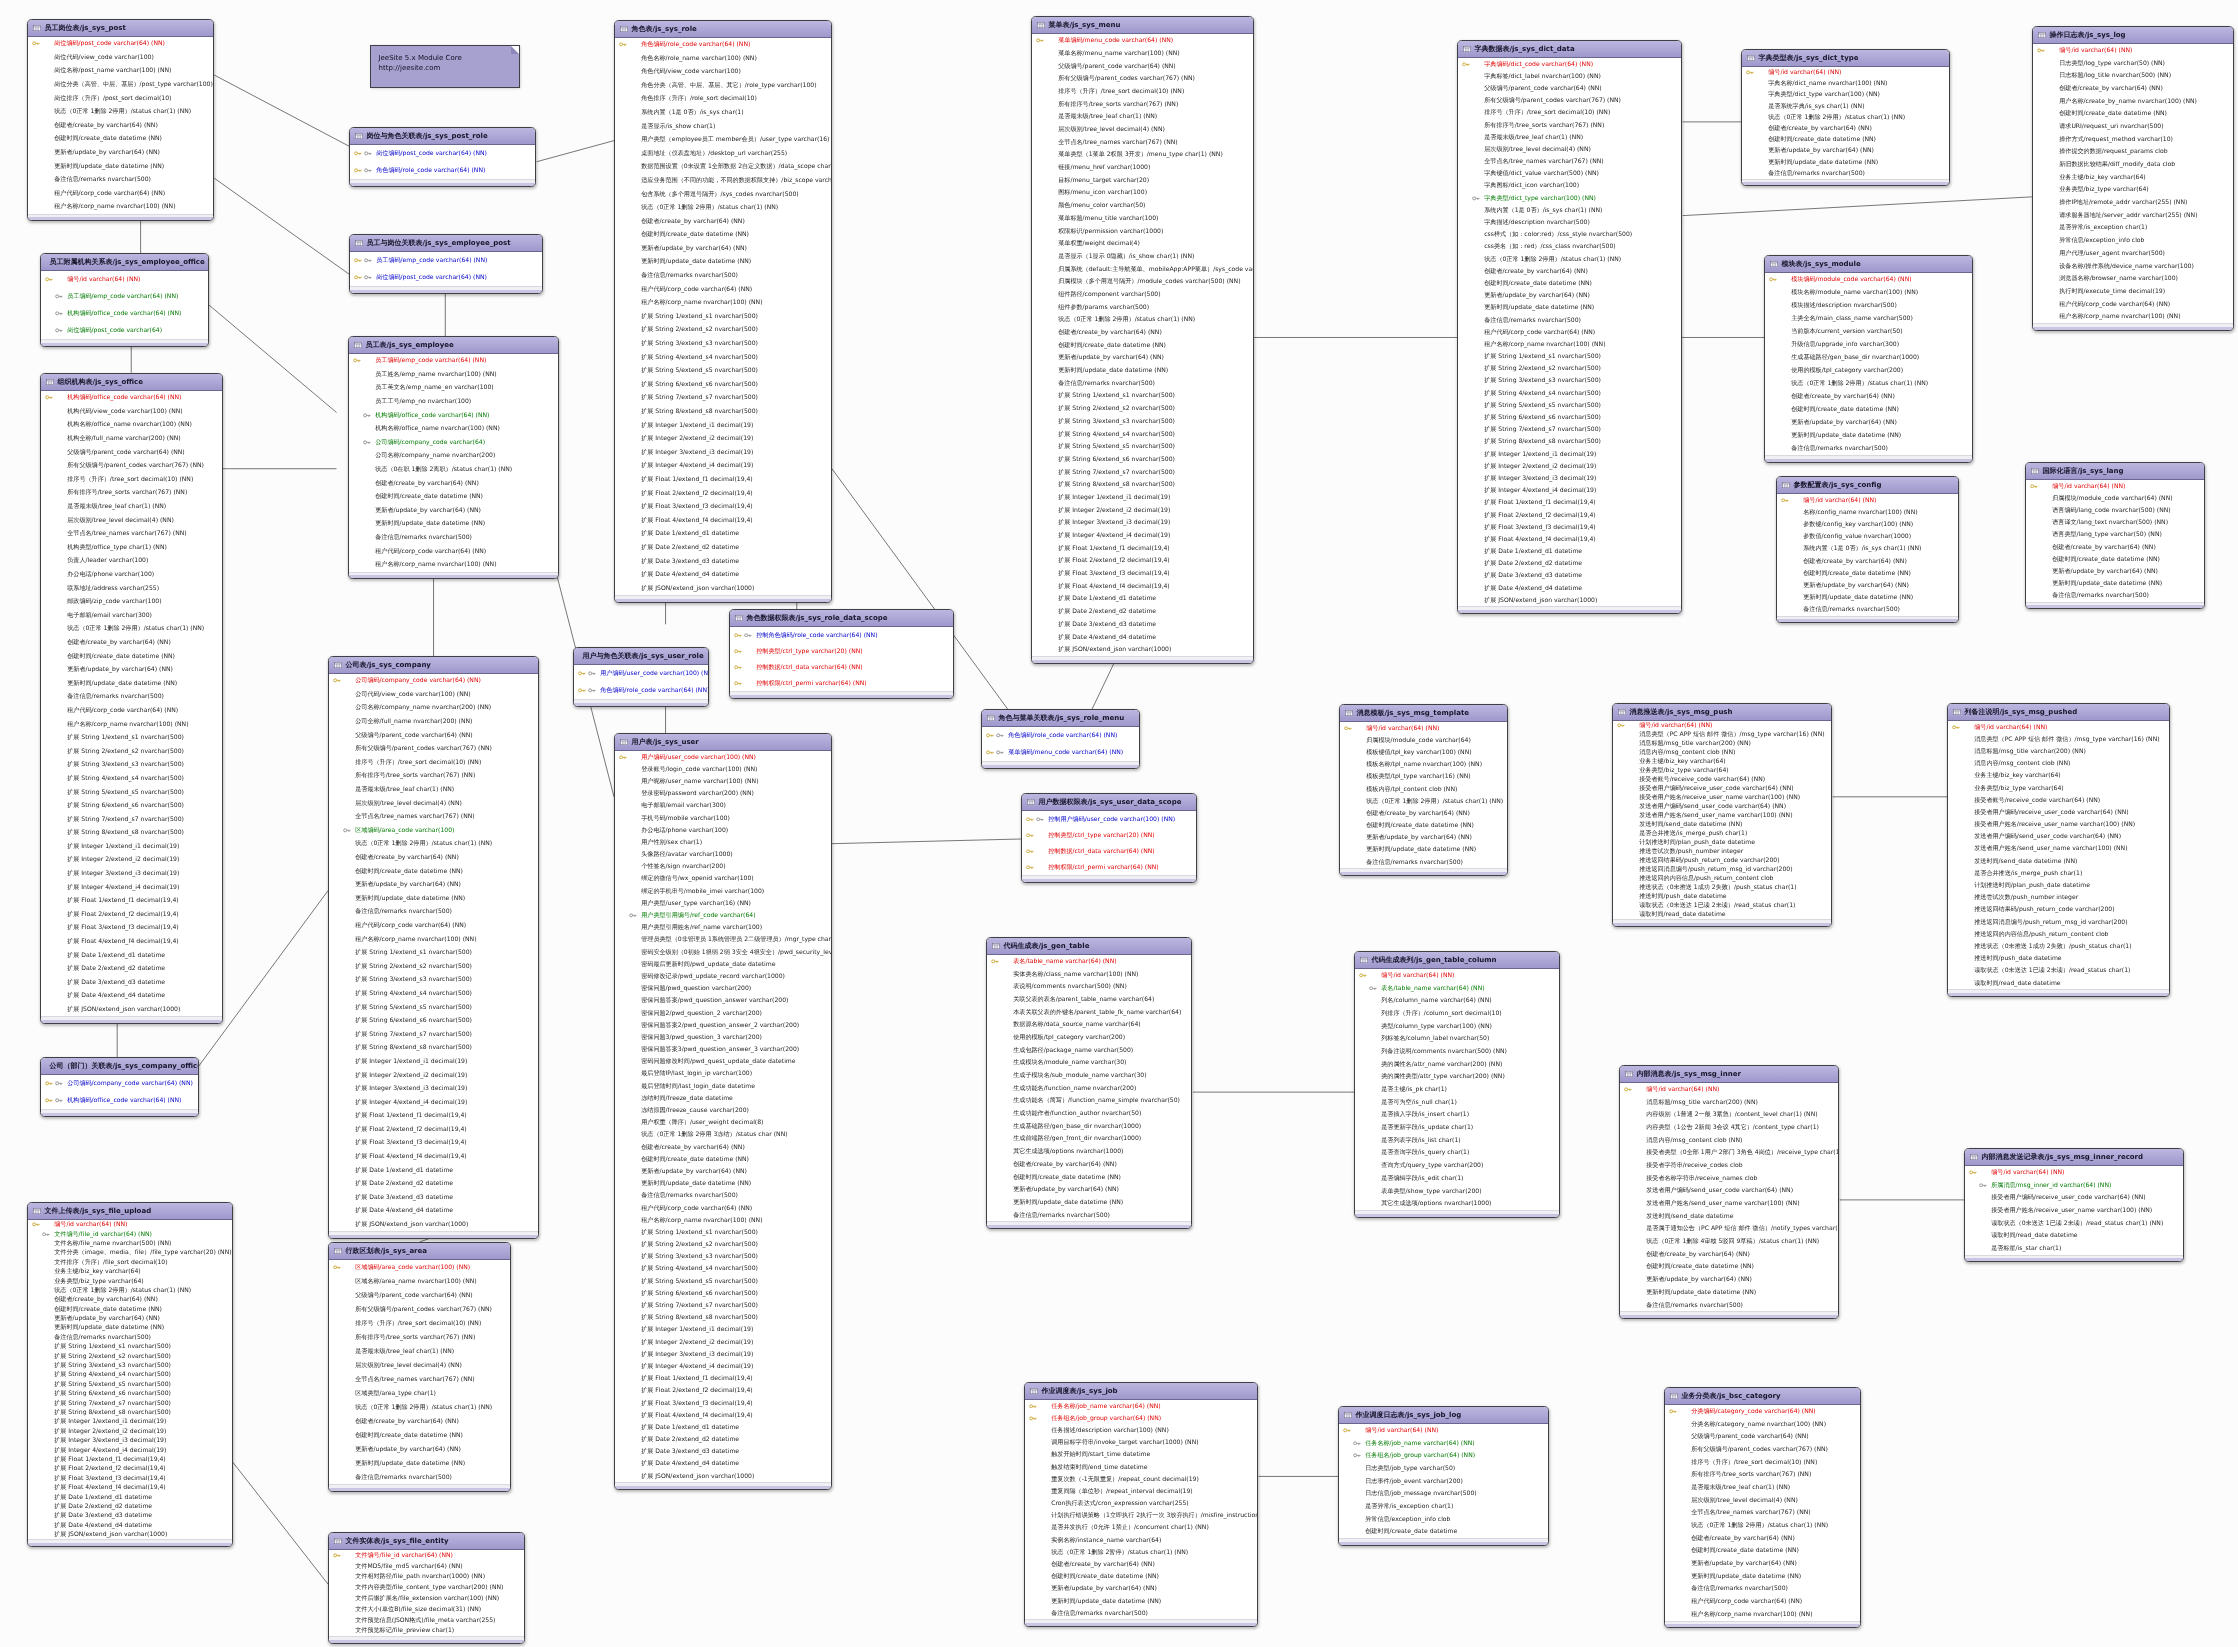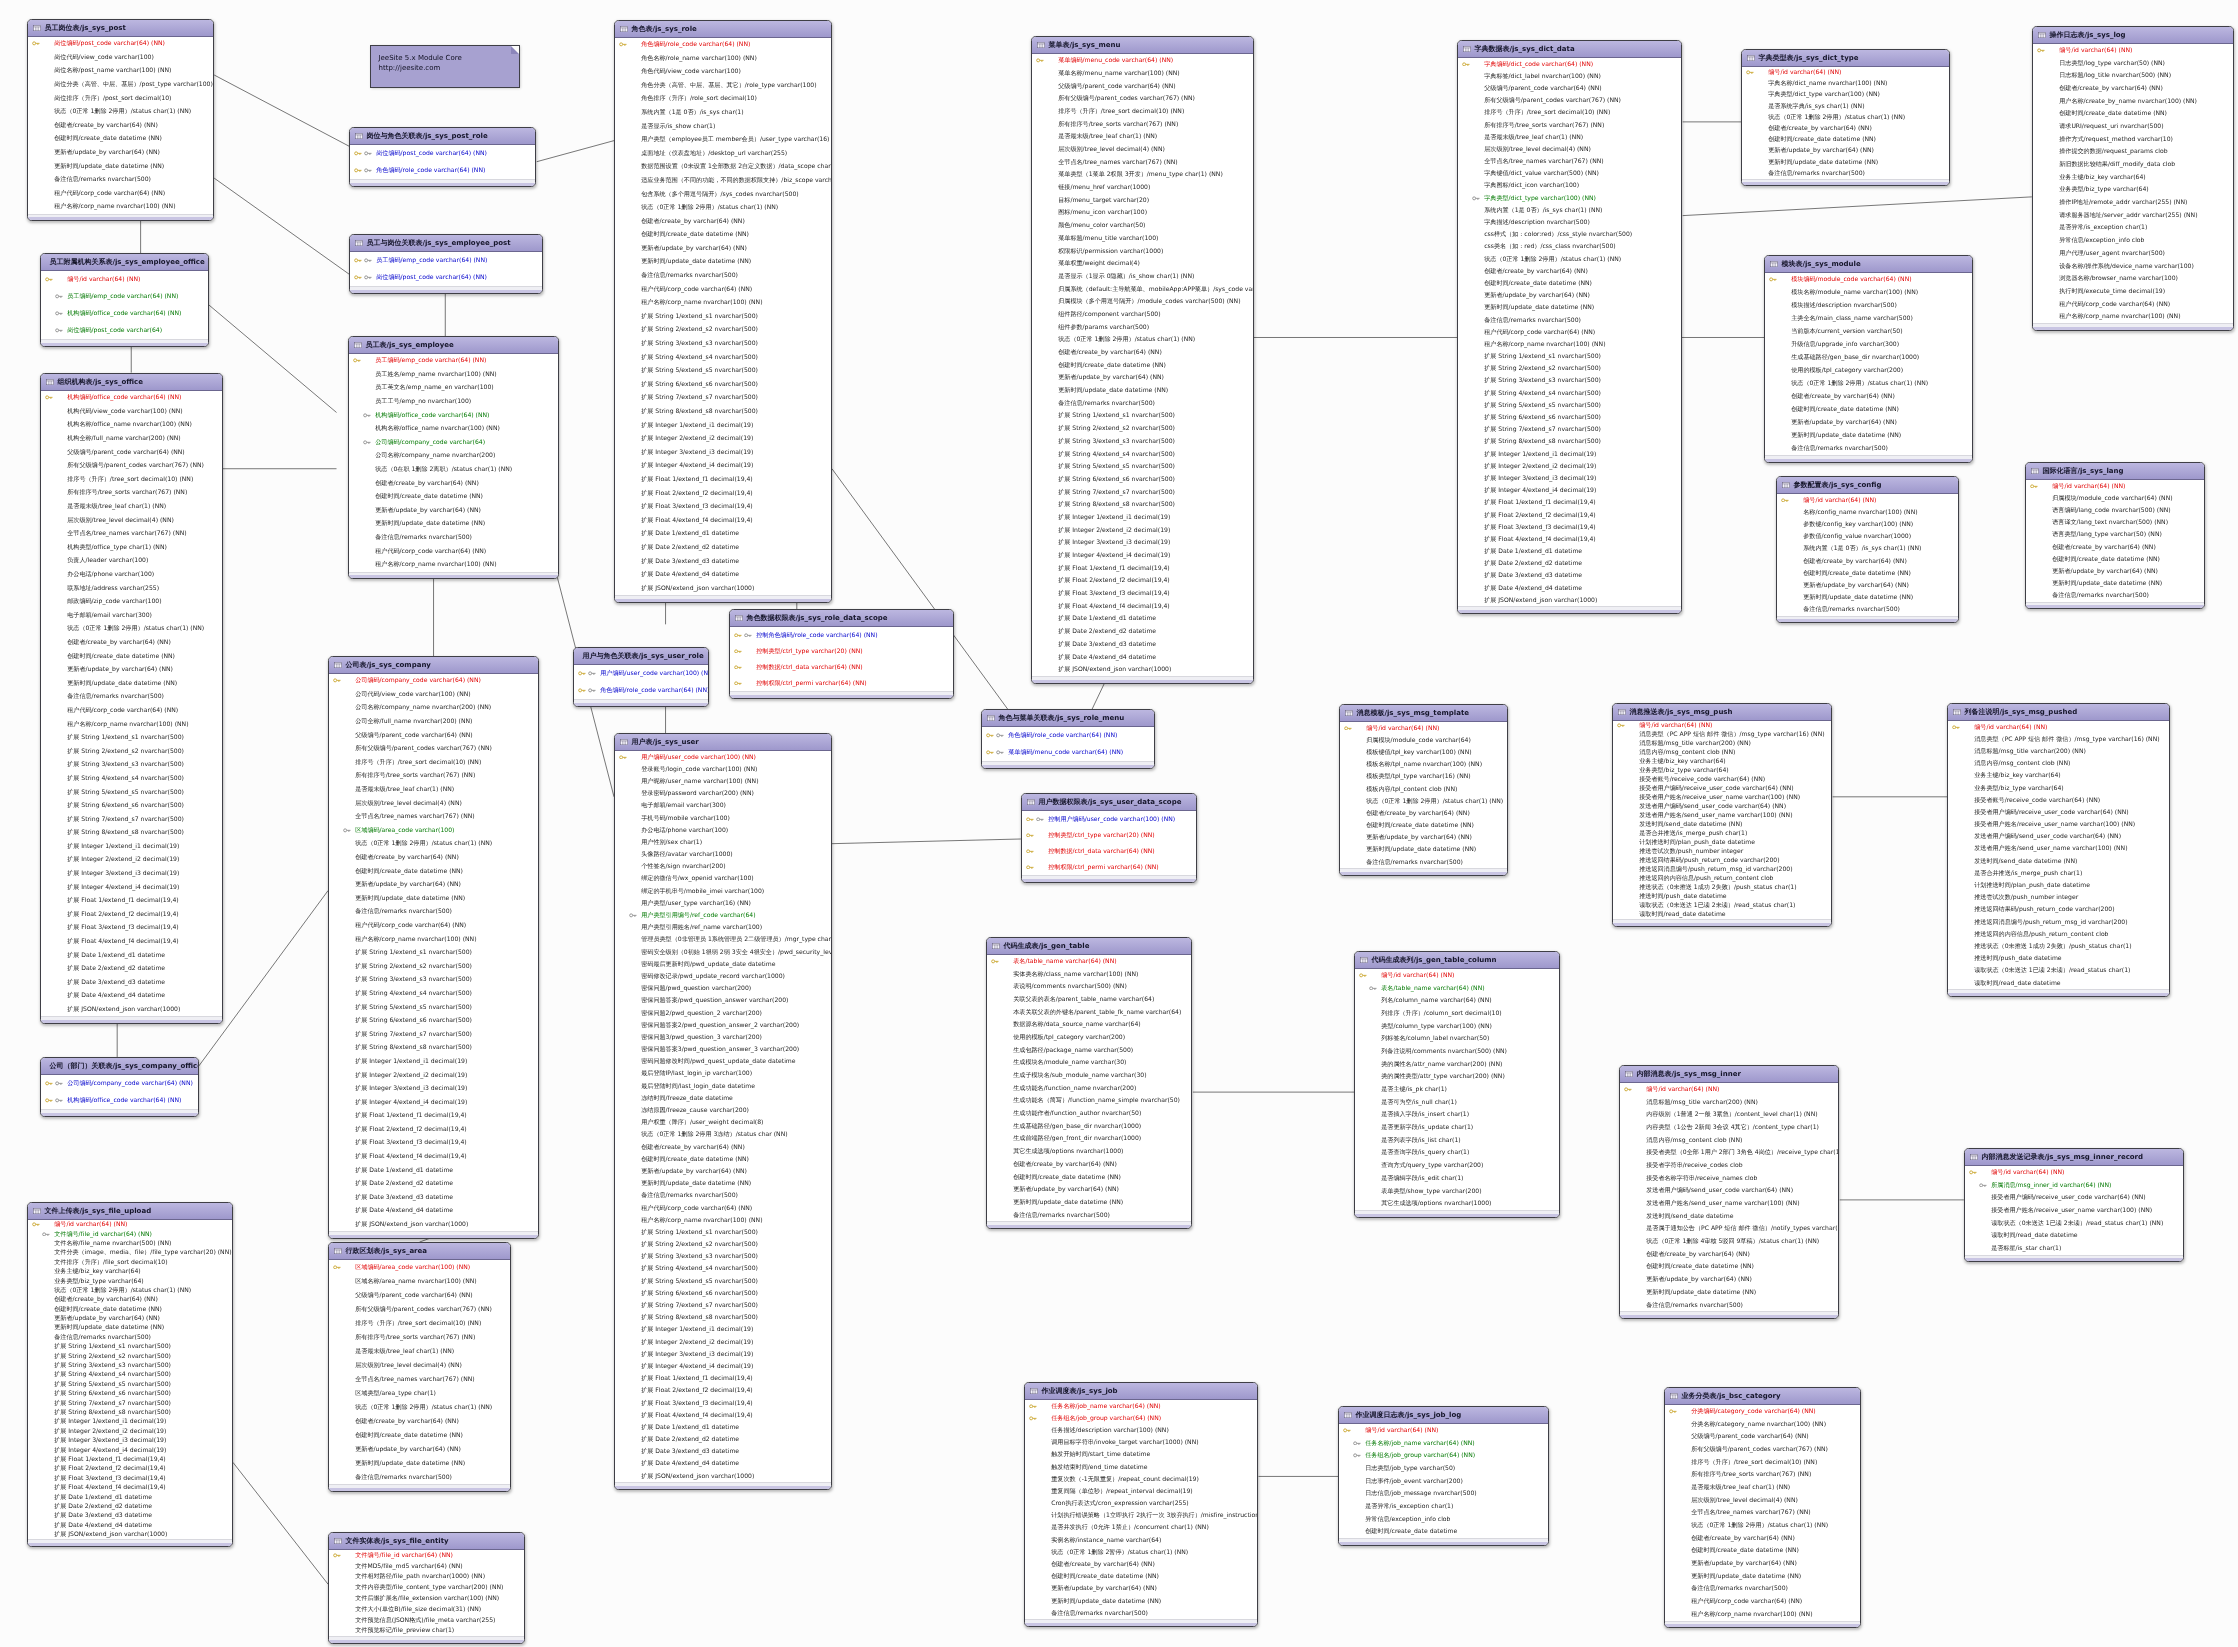--- a/index.html
+++ b/index.html
@@ -2546,21 +2546,21 @@
           <div class="frow" style="height: 12.2px;">
             <span class="keybox">
               <span class="kslot"></span>
               <span class="kslot"></span>
             </span>
             <span class="flabel">扩展 JSON/extend_json varchar(1000)</span>
           </div>
         </div>
         <div class="card-footer"></div>
       </div>
-      <div class="card" style="left: 981px; top: 709px; width: 174px;">
+      <div class="card" style="left: 981px; top: 709px; width: 159px;">
         <div class="card-title">
           <svg width="8" height="6.1" viewBox="0 0 17 13">
             <rect x="0.5" y="0.5" width="16" height="12" fill="#f4f3fa" stroke="#55506e"></rect>
             <line x1="0.5" y1="4" x2="16.5" y2="4" stroke="#55506e"></line>
             <line x1="6" y1="4" x2="6" y2="12.5" stroke="#55506e"></line>
             <line x1="11" y1="4" x2="11" y2="12.5" stroke="#55506e"></line>
           </svg>
           <span>角色与菜单关联表/js_sys_role_menu</span>
         </div>
         <div class="card-body">
@@ -2670,21 +2670,21 @@
                   <line x1="12.5" y1="5" x2="12.5" y2="8.5" stroke="#c9a227" stroke-width="1.8"></line>
                 </svg>
               </span>
               <span class="kslot"></span>
             </span>
             <span class="flabel c-pk">控制权限/ctrl_permi varchar(64) (NN)</span>
           </div>
         </div>
         <div class="card-footer"></div>
       </div>
-      <div class="card" style="left: 1031px; top: 16.4px; width: 223px; margin-top: 20px;">
+      <div class="card" style="left: 1031px; top: 16.4px; width: 223px;">
         <div class="card-title">
           <svg width="8" height="6.1" viewBox="0 0 17 13">
             <rect x="0.5" y="0.5" width="16" height="12" fill="#f4f3fa" stroke="#55506e"></rect>
             <line x1="0.5" y1="4" x2="16.5" y2="4" stroke="#55506e"></line>
             <line x1="6" y1="4" x2="6" y2="12.5" stroke="#55506e"></line>
             <line x1="11" y1="4" x2="11" y2="12.5" stroke="#55506e"></line>
           </svg>
           <span>菜单表/js_sys_menu</span>
         </div>
         <div class="card-body">

